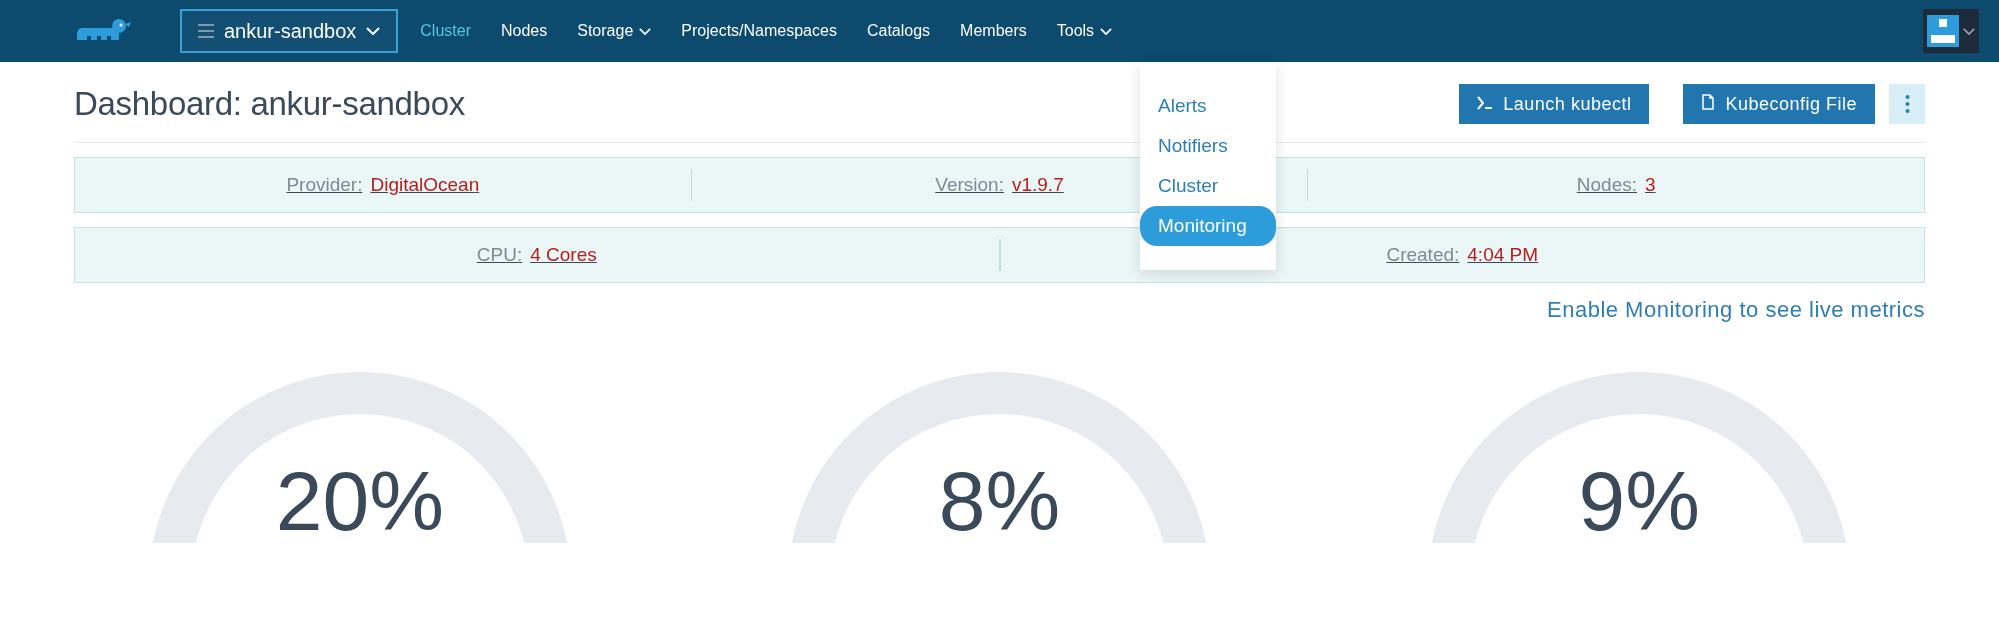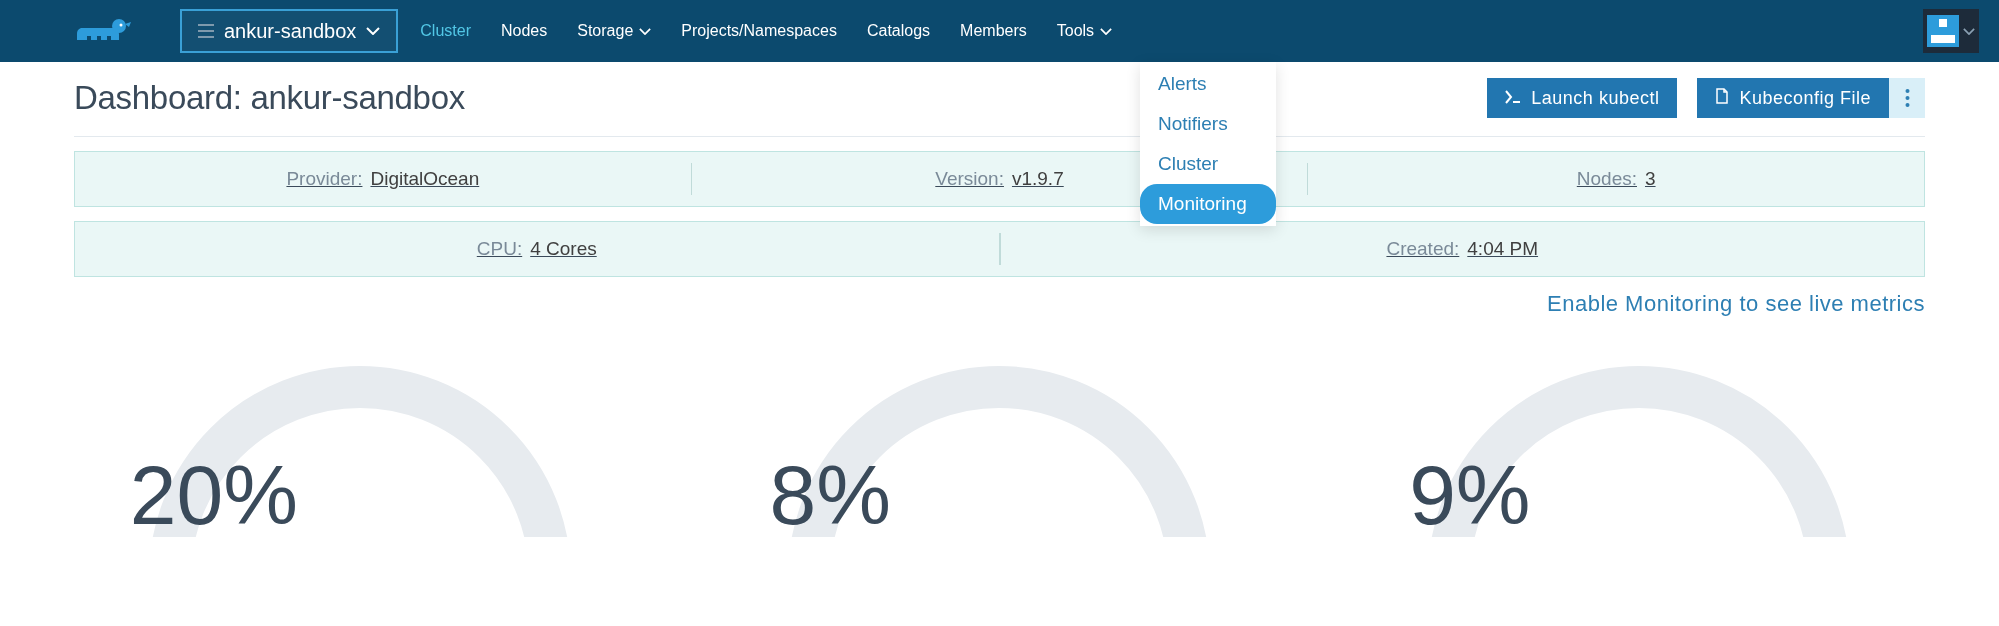--- a/index.html
+++ b/index.html
@@ -62,36 +62,36 @@
   .avatar::after { bottom:4px; left:4px; right:4px; height:8px; }
 
   .dropdown {
     position:absolute;
     top:62px;
     left:1140px;
     width:136px;
     background:#fff;
     box-shadow: 0 4px 14px rgba(0,0,0,.12);
     z-index:50;
-    padding:2px 0;
+    padding:24px 0;
     font-size:19px;
   }
   .dropdown .dditem {
     padding:9px 18px;
     color:#2d7fb3;
     cursor:pointer;
   }
   .dropdown .dditem.sel {
     background:#2d9cdb;
     color:#fff;
     border-radius:17px;
   }
 
   .header-row {
-    display:flex; align-items:center; padding:16px 74px 18px; 
+    display:flex; align-items:center; padding:22px 74px 18px; gap:14px;
   }
   .header-row h1 {
     font-weight:400; font-size:33px; color:#3a4a5a; letter-spacing:-0.3px; flex:1;
   }
   .blue-btn {
     background:#2276b0; color:#fff; border:none; height:40px; padding:0 18px; font-size:18px; display:flex; align-items:center; gap:10px; cursor:pointer; letter-spacing:.5px;margin-left:20px;
   }
   .kebab {
     width:36px; height:40px; display:flex; align-items:center; justify-content:center; cursor:pointer; background:#d9eff8;
   }
@@ -105,39 +105,39 @@
     border:1px solid #bfe4e1;
     display:flex;
     height:56px;
     align-items:center;
     text-decoration:underline;
   }
   .info-cell {
     flex:1; display:flex; align-items:center; justify-content:center; gap:8px; font-size:19px;
   }
   .info-cell .lbl { color:#7a8a98; }
-  .info-cell .val { color:#404040; }
+  .info-cell .val { color:#b91c1c; }
   .vdiv {
     width:1px; height:32px; background:#c0dbd9;
   }
 
   .link-row {
     text-align:right; padding:14px 74px 0; font-size:22px; color:#2d7fb3; letter-spacing:.5px;
   }
   .link-row a { color:#2d7fb3; text-decoration:none; cursor:pointer; }
 
   .gauges {
     display:flex; justify-content:space-around; margin:30px 40px 0; height:190px; overflow:hidden;
   }
   .gauge {
     position:relative; width:460px; height:230px; display:flex; align-items:flex-end; justify-content:center;
   }
   .gauge svg { position:absolute; top:0; left:0; width:100%; height:100%; }
   .gauge .pct {
-    position:absolute; top:100px; width:100%; text-align:left; font-size:84px; font-weight:400; color:#3a4a5a;
+    position:absolute; top:100px; width:100%; text-align:center; font-size:84px; font-weight:400; color:#3a4a5a;
   }
 
   .chevron { display:inline-flex; }
 </style>
 </head>
 <body>
 
 <div class="topbar">
   <div class="logo">
     <svg viewBox="0 0 60 36">

